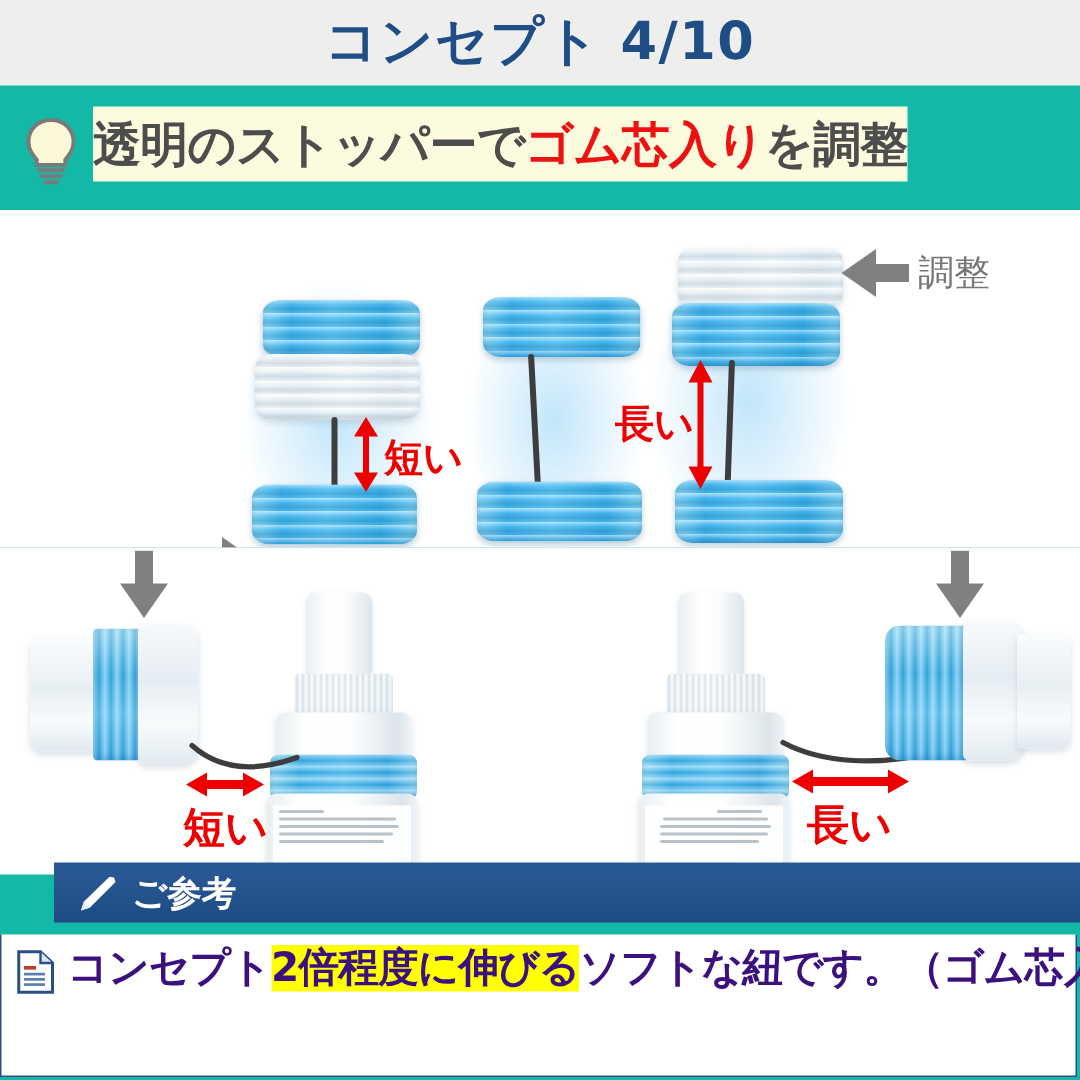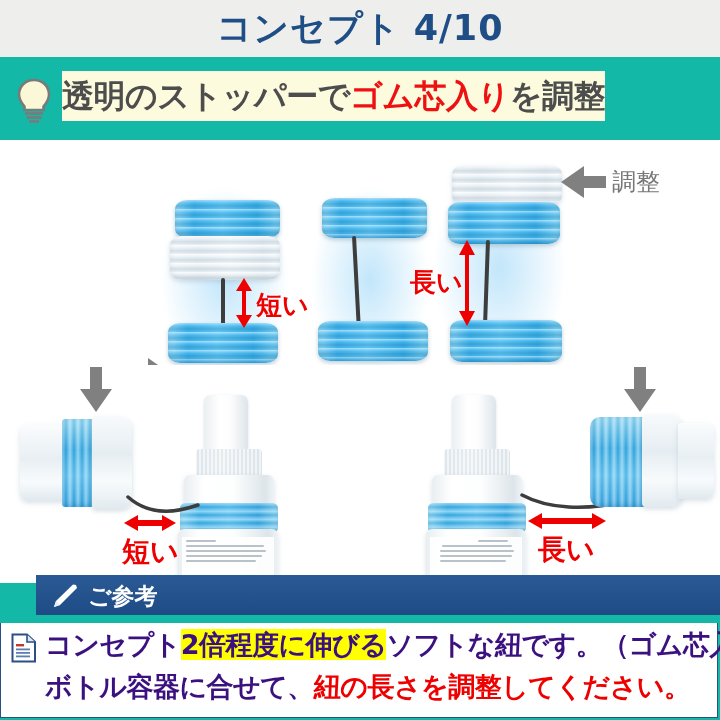--- a/index.html
+++ b/index.html
@@ -400,18 +400,15 @@
         <rect x="5" y="15.5" width="14" height="1.8" fill="#5b7fb0"></rect>
         <rect x="5" y="19" width="14" height="1.8" fill="#5b7fb0"></rect>
         <rect x="5" y="22.5" width="14" height="1.8" fill="#5b7fb0"></rect>
       </svg>
     </span>
 
     <div class="footer-line footer-line-1">
       <span class="ft-purple">コンセプト</span><span class="ft-purple hl-bright">2倍程度に伸びる</span><span class="ft-purple">ソフトな紐です。（ゴム芯入り）</span>
     </div>
 
-    <div class="footer-line footer-line-2">
-      <span class="ft-purple">ボトル容器に合せて、</span><span class="ft-red">紐の長さを調整してください。</span>
-    </div>
   </div>
 
 </div>
 
 </body></html>

